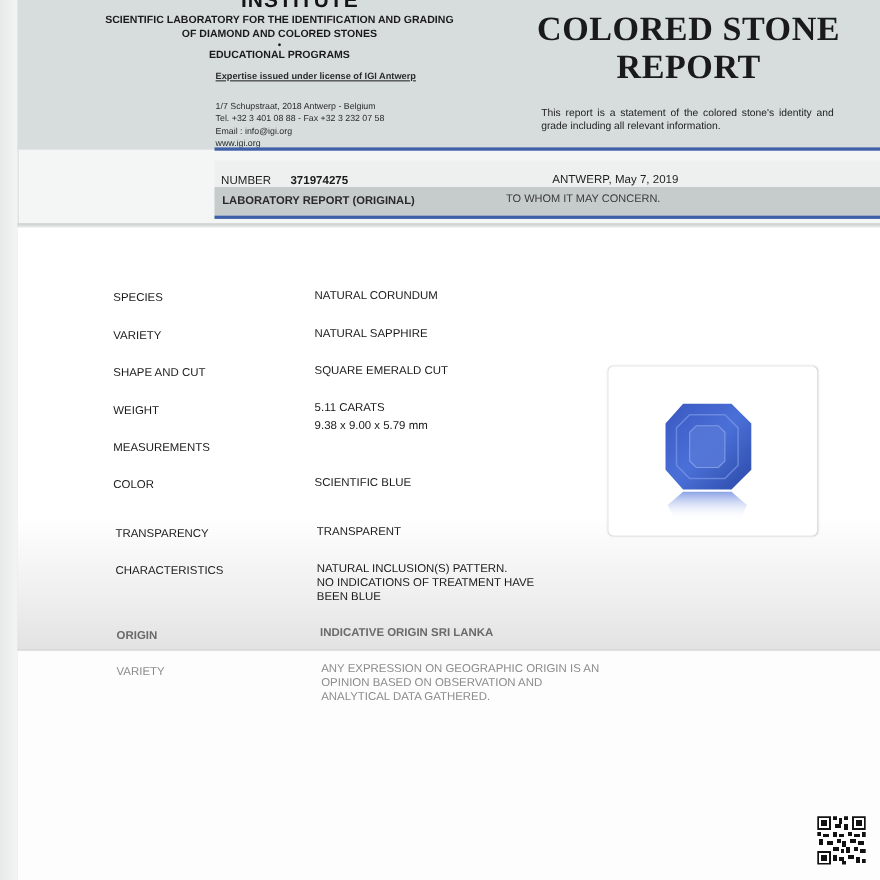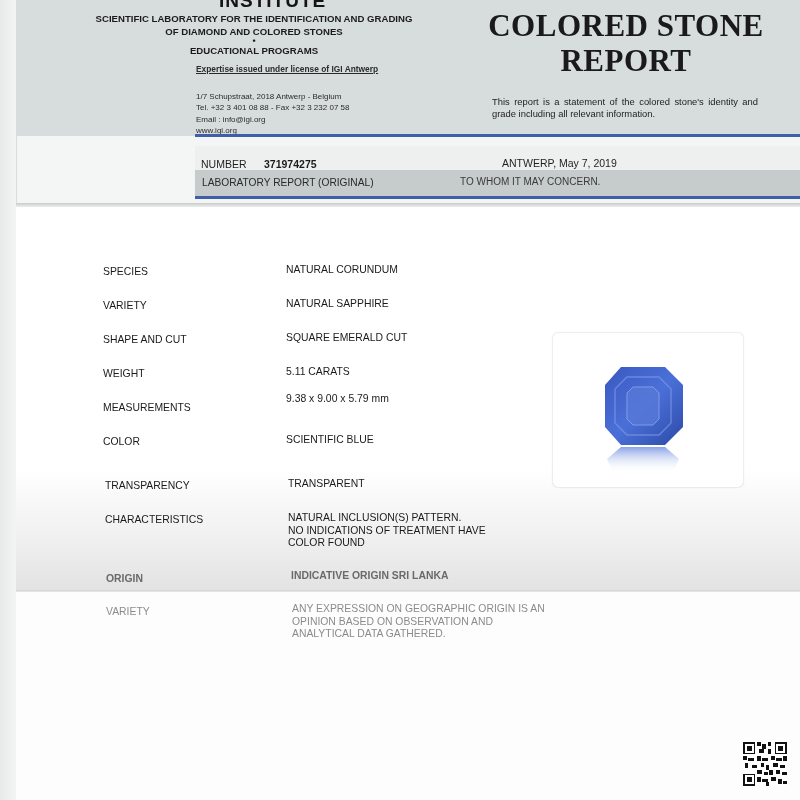--- a/index.html
+++ b/index.html
@@ -50,21 +50,21 @@
       position: absolute; left: 195px; top: 146px; width: 605px; height: 33px;
       background: #eef0f0;
     }
     .meta-row2 {
       position: absolute; left: 195px; top: 170px; width: 605px; height: 26px;
       background: #c6cbcb;
     }
     .num-label { position: absolute; left: 6px; top: 12px; font-size: 10.5px; color: #1e1e1e; }
     .num-value { position: absolute; left: 69px; top: 12px; font-size: 10.5px; font-weight: bold; color: #1a1a1a; }
     .date { position: absolute; left: 271px; top: 11px; font-size: 10.5px; color: #1e1e1e; margin-left: 36px; }
-    .lab-report { position: absolute; left: 7px; top: 7px; font-size: 10.2px; font-weight: normal; color: #2a2a2a; }
+    .lab-report { position: absolute; left: 7px; top: 7px; font-size: 10.2px; font-weight: bold; color: #2a2a2a; }
     .to-whom { position: absolute; left: 265px; top: 6px; font-size: 10px; color: #3a3a3a; }
     .tear {
       position: absolute; left: 16px; top: 203px; width: 784px; height: 6px;
       background: linear-gradient(180deg, #c9cccc, #ffffff);
     }
     .body {
       position: absolute; left: 16px; top: 207px; width: 784px; height: 385px;
       background: linear-gradient(180deg, #ffffff 0%, #ffffff 68%, #eeeeee 88%, #e2e2e2 100%);
     }
     .body2 {
@@ -134,33 +134,33 @@
 <div class="field-label" style="top:300px">VARIETY</div>
 <div class="field-value" style="top:298px">NATURAL SAPPHIRE</div>
 
 <div class="field-label" style="top:334px">SHAPE AND CUT</div>
 <div class="field-value" style="top:332px">SQUARE EMERALD CUT</div>
 
 <div class="field-label" style="top:368px">WEIGHT</div>
 <div class="field-value" style="top:366px">5.11 CARATS</div>
 
 <div class="field-label" style="top:402px">MEASUREMENTS</div>
-<div class="field-value" style="top:393px">9.38 x 9.00 x 5.79 mm</div>
+<div class="field-value" style="top:382px">9.38 x 9.00 x 5.79 mm</div>
 
 <div class="field-label" style="top:436px">COLOR</div>
 <div class="field-value" style="top:434px">SCIENTIFIC BLUE</div>
 
 <div class="field-label" style="top:480px; left:105px">TRANSPARENCY</div>
 <div class="field-value" style="top:478px; left:288px">TRANSPARENT</div>
 
 <div class="field-label" style="top:514px; left:105px">CHARACTERISTICS</div>
 <div class="field-value" style="top:512px; left:288px">
   <div>NATURAL INCLUSION(S) PATTERN.</div>
   <div>NO INDICATIONS OF TREATMENT HAVE</div>
-  <div>COLOR FOUND</div>
+  <div>BEEN BLUE</div>
 </div>
 
 <div class="field-label faded" style="top:573px; left:106px">ORIGIN</div>
 <div class="field-value faded" style="top:570px; left:291px">INDICATIVE ORIGIN SRI LANKA</div>
 
 <div class="field-label faded2" style="top:606px; left:106px">VARIETY</div>
 <div class="field-value faded2" style="top:603px; left:292px">
   <div>ANY EXPRESSION ON GEOGRAPHIC ORIGIN IS AN</div>
   <div>OPINION BASED ON OBSERVATION AND</div>
   <div>ANALYTICAL DATA GATHERED.</div>

